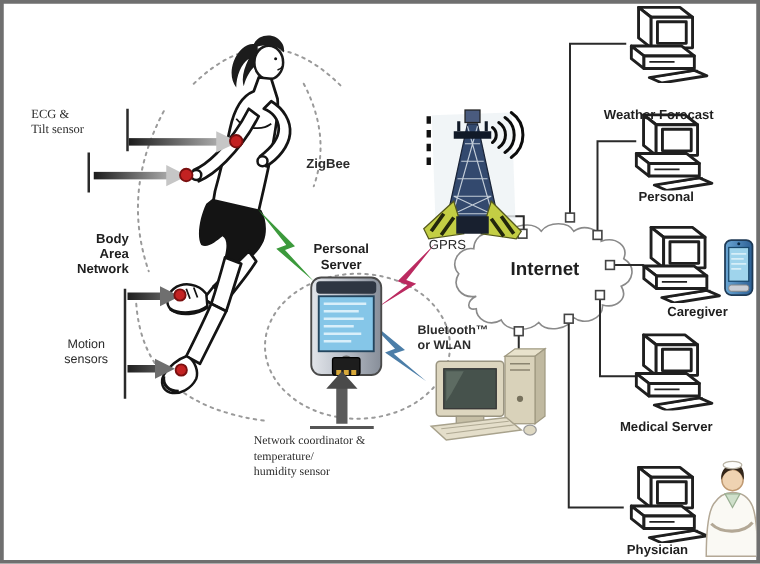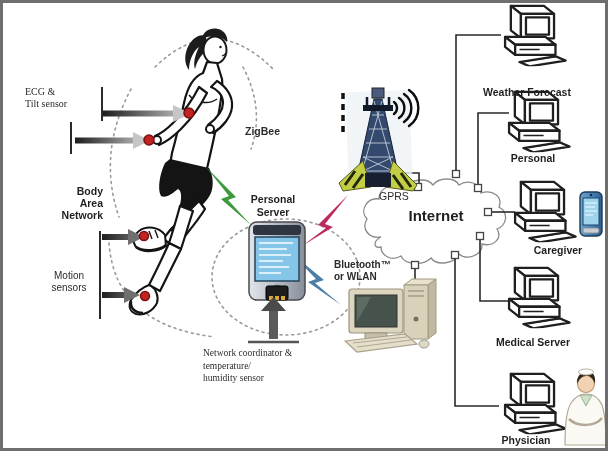--- a/index.html
+++ b/index.html
@@ -234,21 +234,21 @@
 <div class="lbl rt" style="left:22px;top:83px;width:72px;">ECG &amp;
 Tilt sensor</div>
 <div class="lbl ctr b" style="left:44px;top:182px;width:56px;font-size:10.5px;line-height:12px;text-align:right;">Body
 Area
 Network</div>
 <div class="lbl ctr" style="left:40px;top:267px;width:52px;line-height:12px;">Motion
 sensors</div>
 <div class="lbl" style="left:242px;top:123px;font-size:10.5px;font-weight:bold;">ZigBee</div>
 <div class="lbl ctr b" style="left:238px;top:190px;width:64px;font-size:10.5px;line-height:12.5px;">Personal
 Server</div>
-<div class="lbl" style="left:340px;top:188px;font-size:10.5px;margin-left:36px;">GPRS</div>
+<div class="lbl" style="left:340px;top:188px;font-size:10.5px;">GPRS</div>
 <div class="lbl" style="left:331px;top:256px;width:80px;line-height:12px;font-weight:bold;">Bluetooth™
 or WLAN</div>
 <div class="lbl rt" style="left:200px;top:344px;width:120px;font-size:9.5px;line-height:12.5px;">Network coordinator &amp;
 temperature/
 humidity sensor</div>
 <div class="lbl ctr b" style="left:399px;top:207px;width:68px;font-size:15px;">Internet</div>
 <div class="lbl ctr b" style="left:466px;top:63px;width:116px;font-size:10.5px;margin-top:21px;">Weather Forecast</div>
 <div class="lbl ctr b" style="left:472px;top:150px;width:116px;font-size:10.5px;">Personal</div>
 <div class="lbl ctr b" style="left:477px;top:242px;width:116px;font-size:10.5px;padding-left:20px;">Caregiver</div>
 <div class="lbl ctr b" style="left:472px;top:334px;width:116px;font-size:10.5px;">Medical Server</div>

